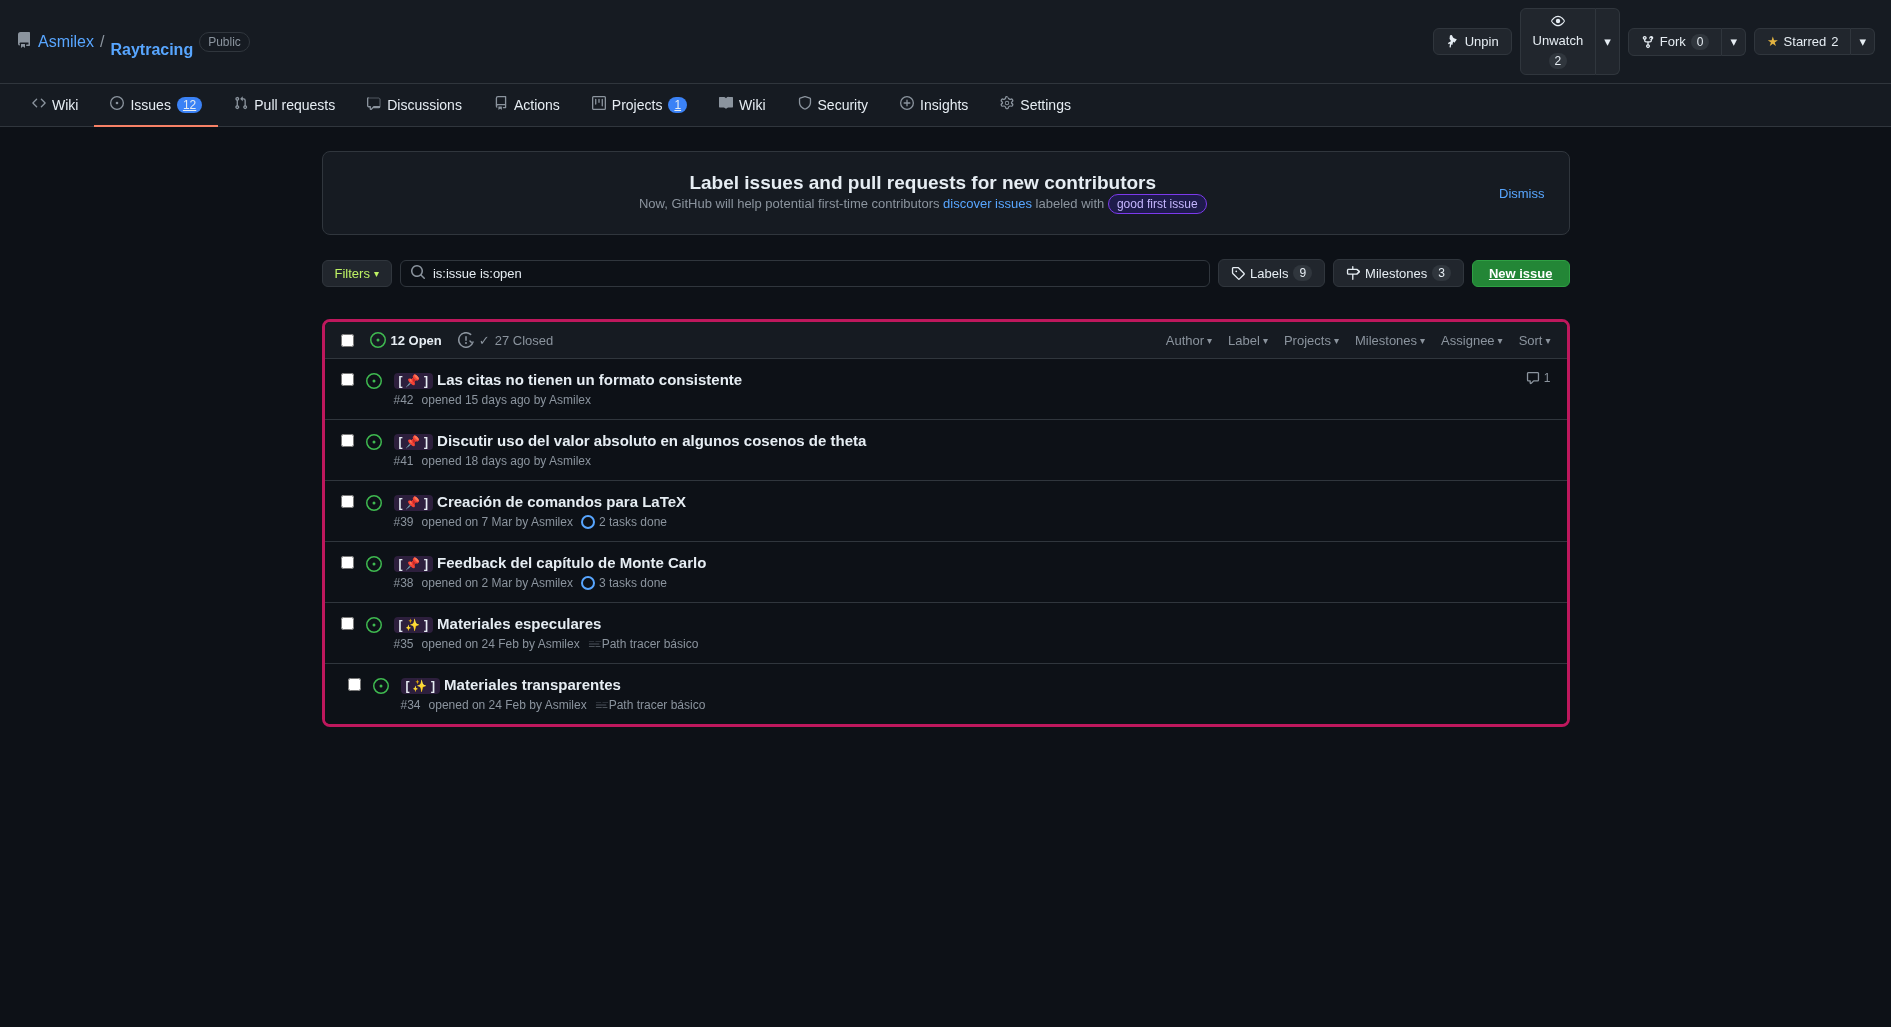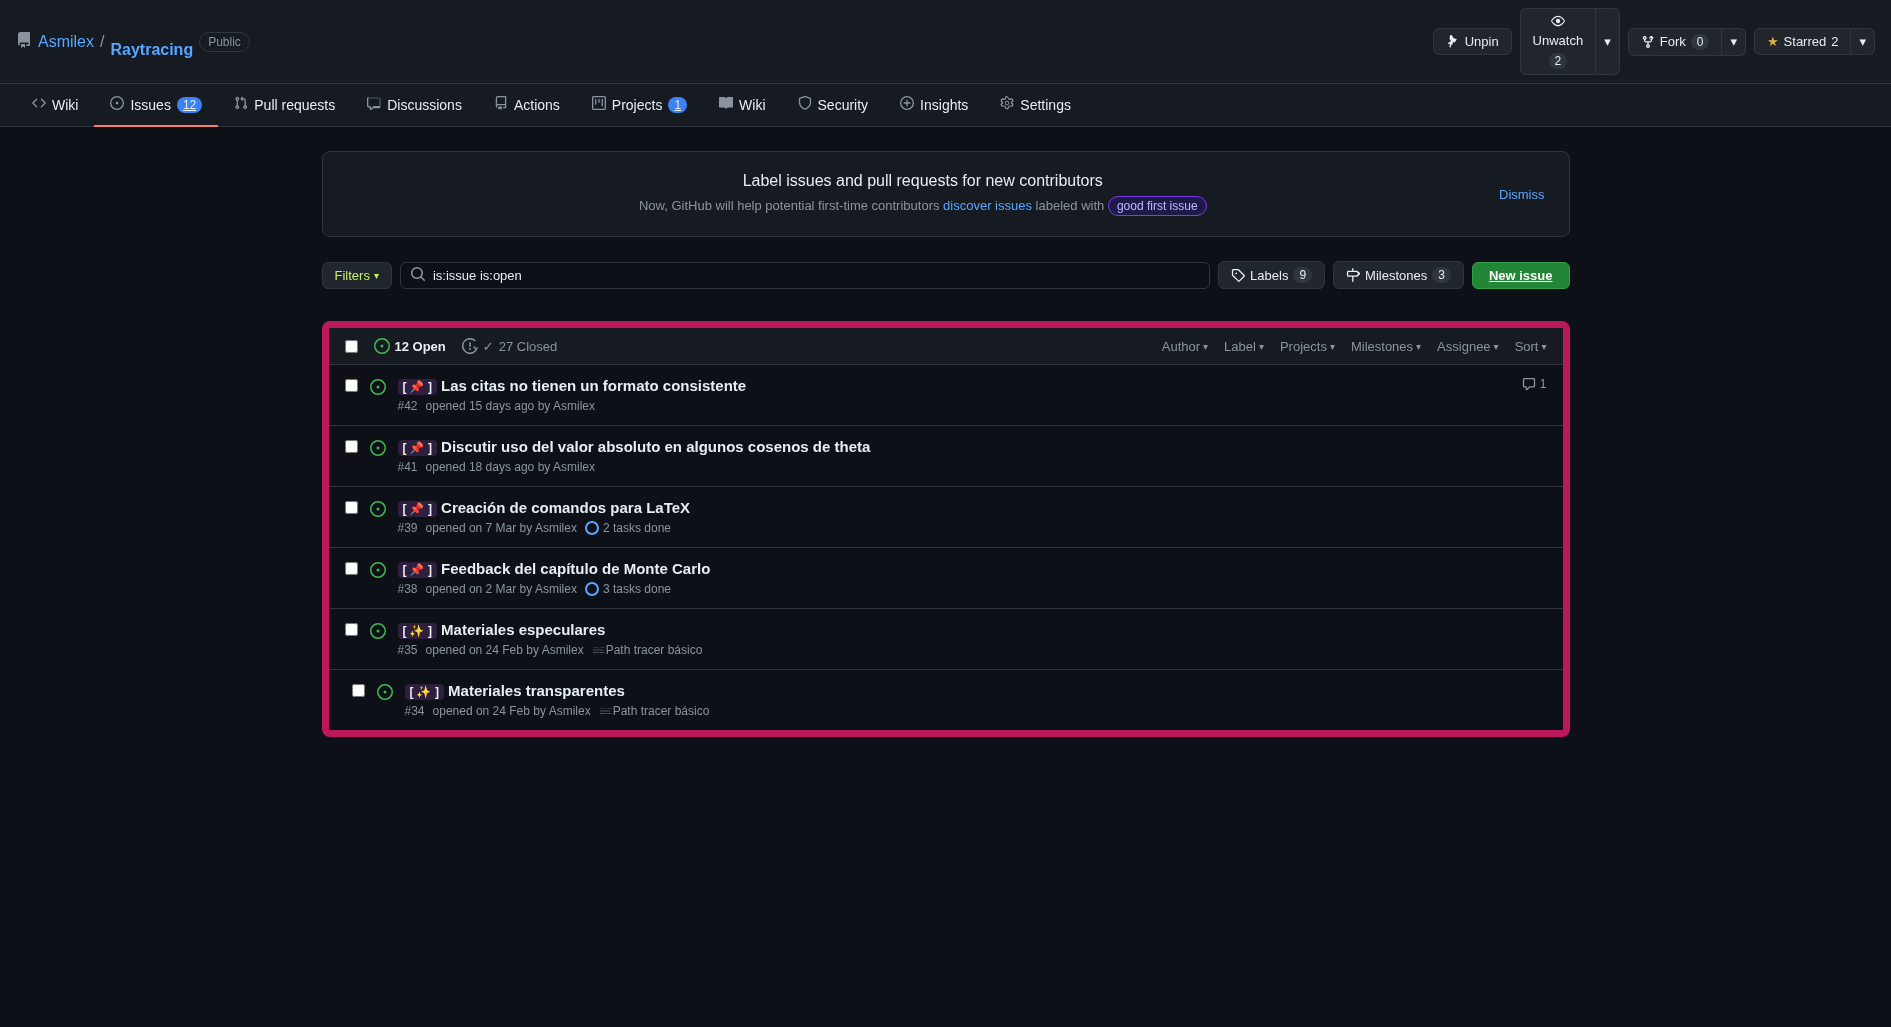--- a/index.html
+++ b/index.html
@@ -131,21 +131,21 @@
       background: #161b22;
       border: 1px solid #30363d;
       border-radius: 8px;
       padding: 20px 24px;
       margin-bottom: 24px;
       display: flex;
       align-items: center;
       justify-content: space-between;
     }
     .banner-content { text-align: center; flex: 1; }
-    .banner-title { font-weight: 400; font-size: 16px; margin-bottom: 6px; }
+    .banner-title { font-weight: 700; font-size: 19px; }
     .banner-desc { color: #8b949e; font-size: 13px; }
     .banner-desc a { color: #58a6ff; text-decoration: none; }
     .banner-label {
       display: inline-block;
       border: 1px solid #7c3aed;
       border-radius: 20px;
       padding: 2px 8px;
       font-size: 12px;
       color: #c4b5fd;
       background: #1e1b4b;
@@ -213,21 +213,21 @@
       color: #fff;
       padding: 5px 16px;
       font-size: 13px;
       font-weight: 600;
       cursor: pointer;
       text-decoration: underline;
     }
 
     
     .issues-list {
-      border: 7px solid #be185d;
+      border: 3px solid #be185d;
       border-radius: 8px;
       overflow: hidden;
       margin-top: 32px;
     }
     .issues-header {
       background: #161b22;
       border-bottom: 1px solid #30363d;
       padding: 10px 16px;
       display: flex;
       align-items: center;

